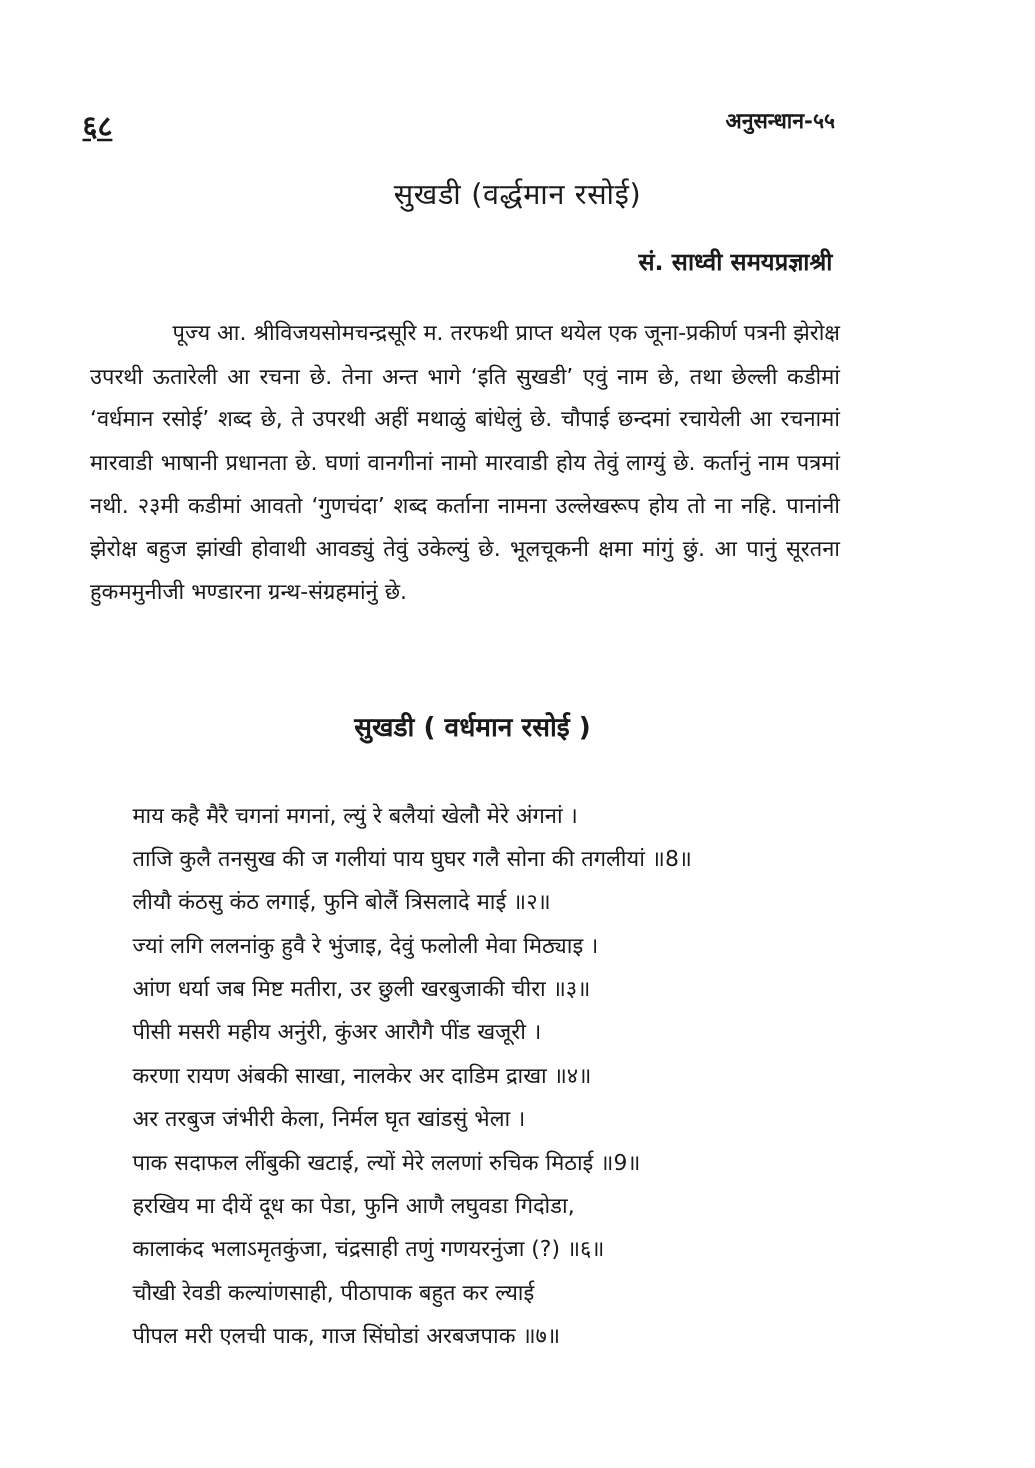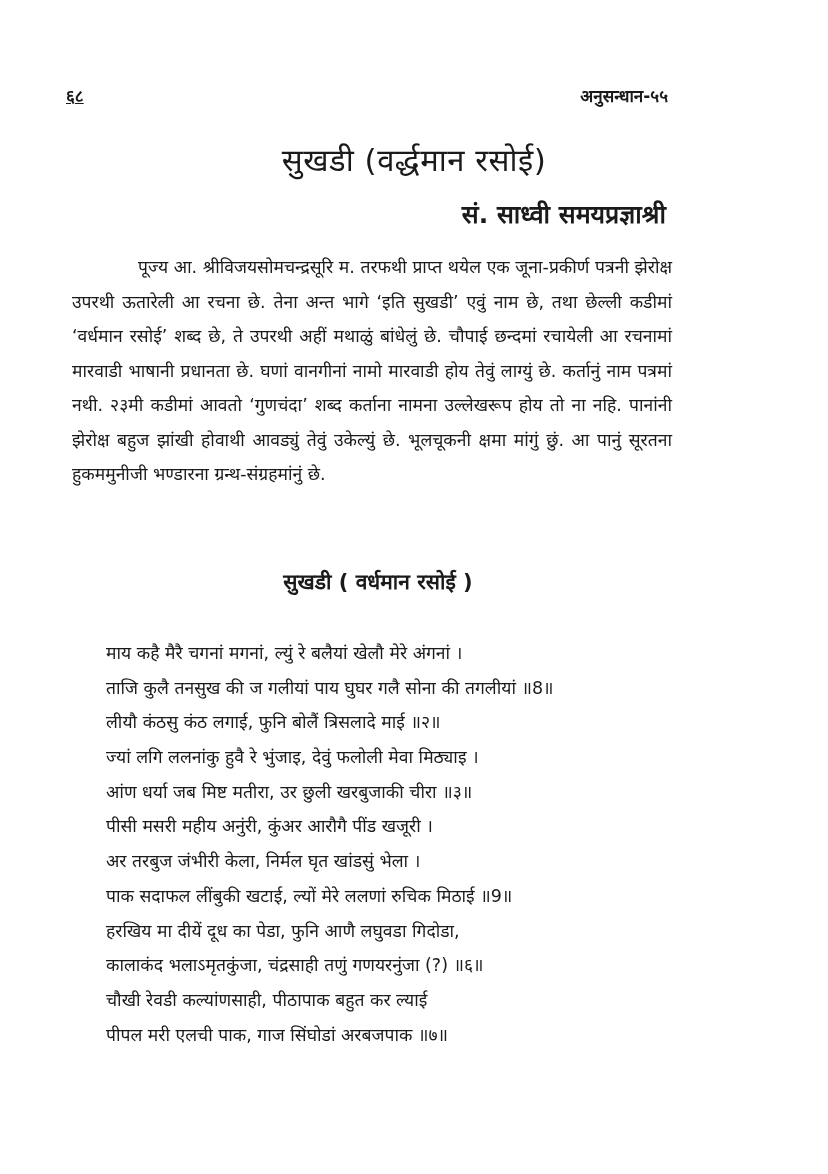--- a/index.html
+++ b/index.html
@@ -19,45 +19,45 @@
       position: absolute;
       top: 84px;
       left: 66px;
       width: 602px;
       height: 26px;
     }
     .page-number {
       position: absolute;
       left: 0;
       top: 0;
-      font-size: 17px;
+      font-size: 23px;
       font-weight: bold;
       text-decoration: underline;
     }
     .running-head {
       position: absolute;
       right: 0;
       top: 0;
       font-size: 17px;
       font-weight: bold;
     }
     .main-title {
       position: absolute;
       top: 138px;
       left: 0;
       width: 828px;
       text-align: center;
-      font-size: 31px;
+      font-size: 23px;
       letter-spacing: 0.5px;
     }
     .editor-line {
       position: absolute;
       top: 196px;
       right: 162px;
-      font-size: 25px;
+      font-size: 19px;
       font-weight: bold;
     }
     .intro {
       position: absolute;
       top: 250px;
       left: 72px;
       width: 600px;
       font-size: 17.5px;
       line-height: 34.5px;
       text-align: justify;
@@ -104,19 +104,20 @@
 
 <h2 class="poem-title" style="margin:0;">सुखडी ( वर्धमान रसोई )</h2>
 
 <ul class="poem">
   <li class="poem-line">माय कहै मैरै चगनां मगनां, ल्युं रे बलैयां खेलौ मेरे अंगनां ।</li>
   <li class="poem-line">ताजि कुलै तनसुख की ज गलीयां पाय घुघर गलै सोना की तगलीयां ॥8॥</li>
   <li class="poem-line">लीयौ कंठसु कंठ लगाई, फुनि बोलैं त्रिसलादे माई ॥२॥</li>
   <li class="poem-line">ज्यां लगि ललनांकु हुवै रे भुंजाइ, देवुं फलोली मेवा मिठ्याइ ।</li>
   <li class="poem-line">आंण धर्या जब मिष्ट मतीरा, उर छुली खरबुजाकी चीरा ॥३॥</li>
   <li class="poem-line">पीसी मसरी महीय अनुंरी, कुंअर आरौगै पींड खजूरी ।</li>
+  <li class="poem-line">करणा रायण अंबकी साखा, नालकेर अर दाडिम द्राखा ॥४॥</li>
   <li class="poem-line">अर तरबुज जंभीरी केला, निर्मल घृत खांडसुं भेला ।</li>
   <li class="poem-line">पाक सदाफल लींबुकी खटाई, ल्यों मेरे ललणां रुचिक मिठाई ॥9॥</li>
   <li class="poem-line">हरखिय मा दीयें दूध का पेडा, फुनि आणै लघुवडा गिदोडा,</li>
   <li class="poem-line">कालाकंद भलाऽमृतकुंजा, चंद्रसाही तणुं गणयरनुंजा (?) ॥६॥</li>
   <li class="poem-line">चौखी रेवडी कल्यांणसाही, पीठापाक बहुत कर ल्याई</li>
   <li class="poem-line">पीपल मरी एलची पाक, गाज सिंघोडां अरबजपाक ॥७॥</li>
 </ul>
 
 </body></html>

